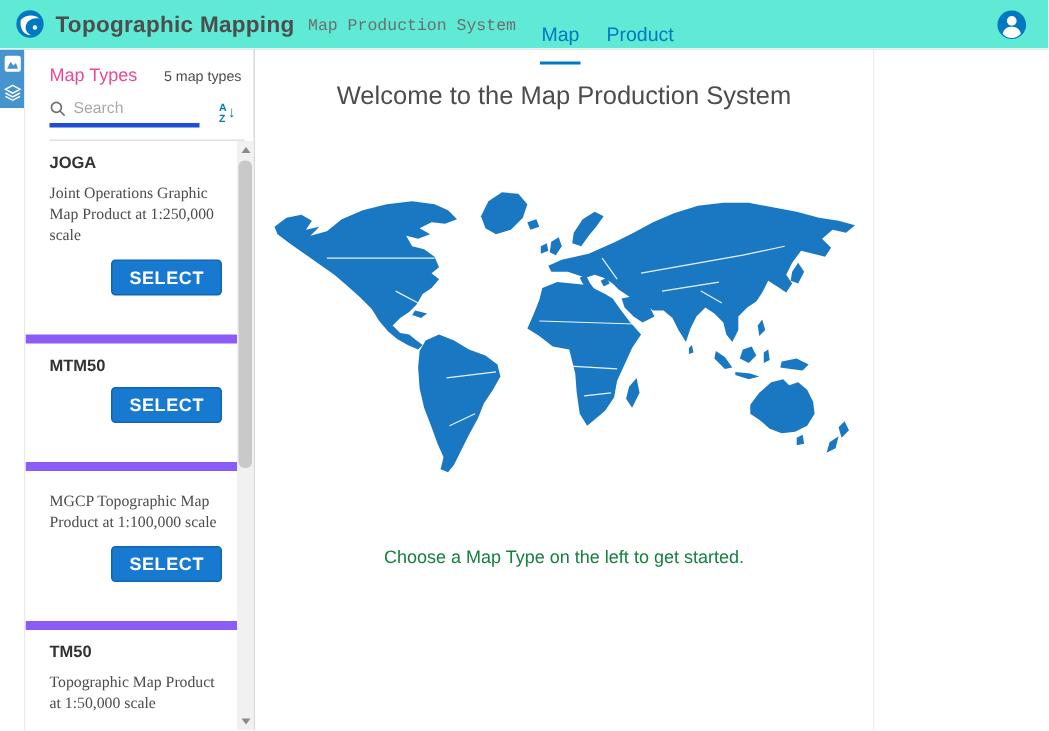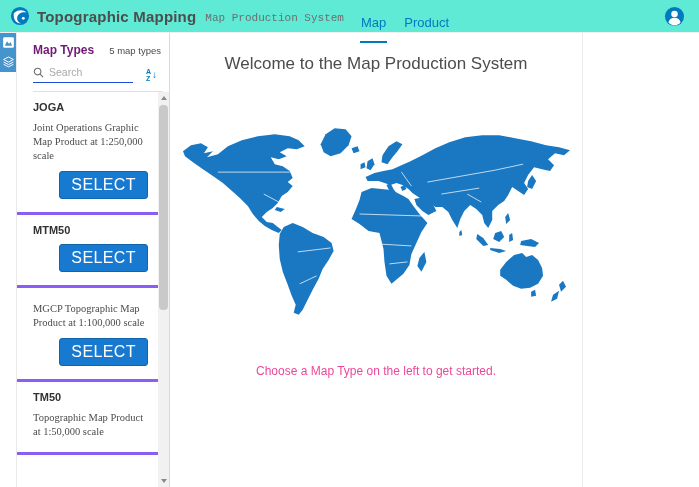--- a/index.html
+++ b/index.html
@@ -22,57 +22,57 @@
   .shell { display:flex; height:454px; }
 
   
   .rail { width:17px; border-right:1px solid #e9e9e9; background:#fff; }
   .rail-group { background:var(--rail); padding:3px 0 4px 0; display:flex; flex-direction:column; align-items:center; gap:6px; }
   .rail-btn { width:13px; height:13px; display:block; cursor:pointer; }
 
   
   .panel { width:153px; border-right:1px solid #d9d9d9; display:flex; flex-direction:column; background:#fff; }
   .panel-head { display:flex; align-items:baseline; justify-content:space-between; padding:10px 8px 0 16px; }
-  .panel-title { font-size:12px; font-weight:700; color:#701a75; }
+  .panel-title { font-size:12px; font-weight:400; color:#ec4899; }
   .panel-count { font-size:9.5px; color:#4c4c4c; }
   .search-row { display:flex; align-items:center; padding:9px 8px 0 16px; }
-  .search-box { display:flex; align-items:center; gap:5px; border-bottom:1px solid #1d4ed8;
+  .search-box { display:flex; align-items:center; gap:5px; border-bottom:3px solid #1d4ed8;
                 padding-bottom:4px; width:100px; }
   .search-box svg { flex:0 0 auto; }
   .search-input { border:none; outline:none; width:78px; font-size:10.5px; color:#4c4c4c;
                   font-family:"Liberation Sans", sans-serif; }
   .search-input::placeholder { color:#a9a9a9; }
   .sort-btn { margin-left:auto; display:flex; align-items:center; color:var(--accent); cursor:pointer; padding-right:4px; }
   .sort-letters { display:flex; flex-direction:column; font-size:7px; font-weight:700; line-height:7px; }
   .sort-arrow { font-size:10px; margin-left:1px; }
   .panel-divider { height:1px; background:#e0e0e0; margin:8px 6px 0 16px; }
 
   .list-wrap { flex:1; display:flex; overflow:hidden; }
   .map-list { flex:1; overflow:hidden; }
-  .map-item { padding:6px 10px 13px 16px; border-bottom:3px solid #8b5cf6; }
+  .map-item { padding:6px 10px 26px 16px; border-bottom:6px solid #8b5cf6; }
   .map-item-name { font-size:11px; font-weight:700; color:#323232; padding-top:3px; }
   .map-item-desc { font-size:10.5px; color:#4c4c4c; line-height:14px; margin-top:8px;font-family:Liberation Serif, serif; }
   .map-item-actions { text-align:right; margin-top:8px; }
   .select-btn { background:var(--btn); color:#fff; border:1px solid #1265ad; border-radius:3px;
-                font-size:16px; font-weight:400; letter-spacing:.4px; padding:4px 11px;
+                font-size:12px; font-weight:700; letter-spacing:.4px; padding:4px 11px;
                 font-family:"Liberation Sans", sans-serif; cursor:pointer; }
 
   
   .scrollbar { width:11px; background:#f1f1f1; position:relative; flex:0 0 auto; }
   .sb-arrow { position:absolute; left:0; width:11px; height:12px; display:flex; align-items:center; justify-content:center; cursor:pointer; }
   .sb-arrow.up { top:0; } .sb-arrow.down { bottom:0; }
   .tri-up { width:0; height:0; border-left:3px solid transparent; border-right:3px solid transparent; border-bottom:4px solid #8a8a8a; }
   .tri-down { width:0; height:0; border-left:3px solid transparent; border-right:3px solid transparent; border-top:4px solid #8a8a8a; }
   .sb-thumb { position:absolute; left:1px; top:13px; width:9px; height:205px; background:#c9c9c9; border-radius:4px; cursor:pointer; }
 
   
   .main { width:413px; border-right:1px solid #ececec; display:flex; flex-direction:column; align-items:center; background:#fff; }
   .welcome { margin-top:21px; font-size:17px; color:#4c4c4c; }
   .world-map { margin-top:50px; width:393px; height:192px; }
-  .instruction { margin-top:48px; font-size:12px; color:#ec4899; }
+  .instruction { margin-top:48px; font-size:12px; color:#15803d; }
   .right-spacer { flex:1; background:#fff; }
 </style>
 </head>
 <body>
 
 <div class="header">
   <svg class="logo" viewBox="0 0 22 22">
     <circle cx="11" cy="11" r="10" fill="var(--accent)"></circle>
     <path d="M4.2,8 C8,3.8 15,3.9 18,7.2 C13.5,6 9,8.2 8,12.2 C7.2,15.4 9.2,18.2 12.2,19.2 C7.2,19.4 3.2,15.2 4.2,8 Z" fill="#fff"></path>
     <circle cx="14.6" cy="13.6" r="1.6" fill="#fff"></circle>

